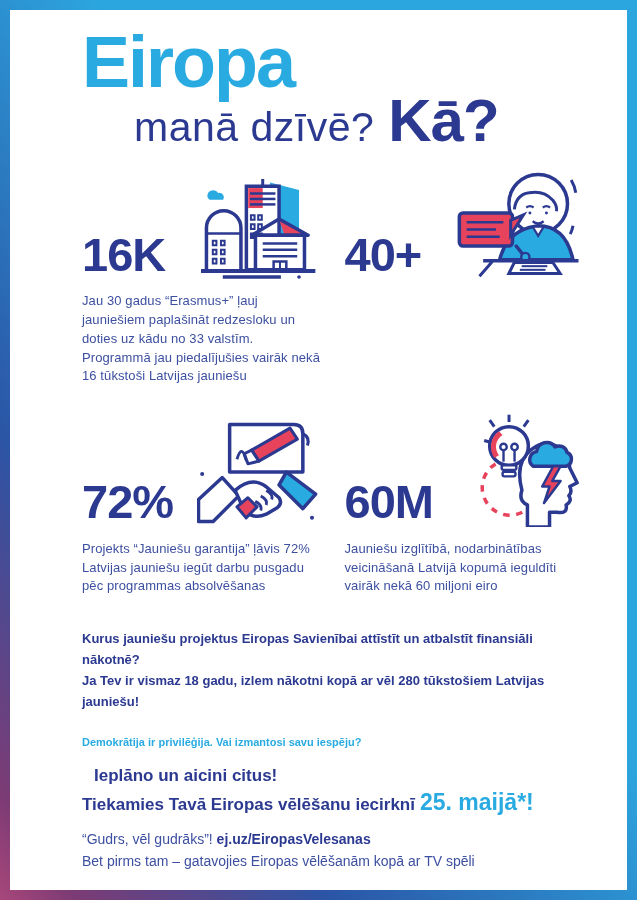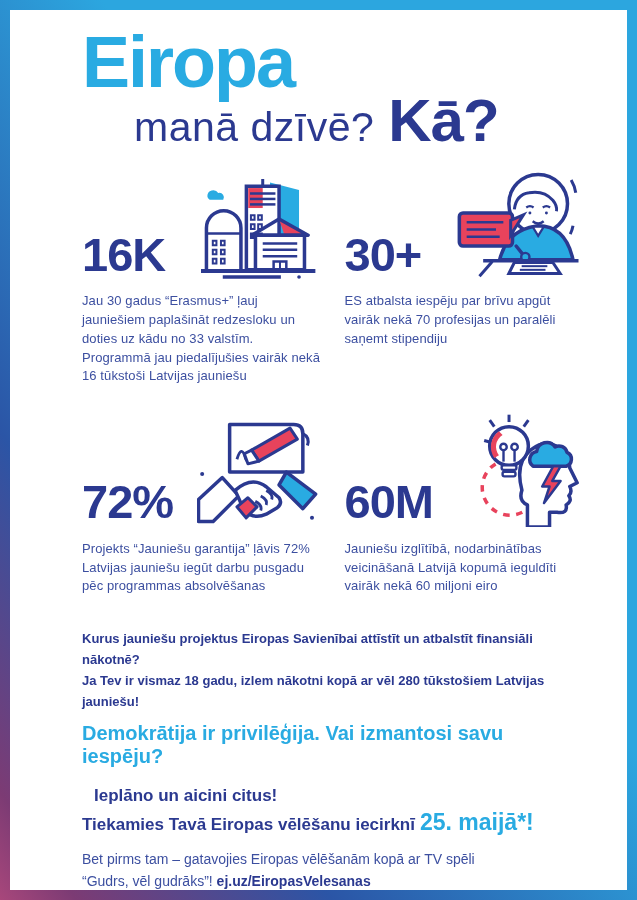--- a/index.html
+++ b/index.html
@@ -43,21 +43,21 @@
   }
   .stat-icon { margin-left:auto; margin-right:6px; }
   .stat-text {
     margin-top:9px; font-size:13px; line-height:1.44;
     color:#3C4FA0; font-weight:500; max-width:252px; letter-spacing:0.1px;
   }
   
   .cta { margin-top:20px; }
   .q-line { font-size:13px; font-weight:700; color:#2B3990; line-height:1.6; }
   .q-bold { font-weight:800; }
-  .democracy { margin-top:10px; font-size:20px; font-weight:800; color:#29ABE2; }
+  .democracy { margin-top:24px; font-size:11px; font-weight:800; color:#29ABE2; }
   .plan { margin-top:15px; font-size:17px; font-weight:800; color:#2B3990; line-height:1.5;margin-left:12px; }
   .meet { font-size:17px; font-weight:800; color:#2B3990; }
   .meet-date { font-size:23px; font-weight:800; color:#29ABE2; margin-left:5px; }
   .tv { margin-top:12px; font-size:14px; font-weight:500; color:#3C4FA0; line-height:1.6; }
   .tv-link { font-weight:800; color:#2B3990; }
   svg * { vector-effect:non-scaling-stroke; }
 </style>
 </head>
 <body>
 
@@ -117,21 +117,21 @@
             <line x1="24" y1="110" x2="88" y2="110" stroke="#2B3990" stroke-width="3.5"></line>
             <circle cx="108" cy="110" r="2" fill="#2B3990"></circle>
           </svg>
         </span>
       </div>
       <p class="stat-text">Jau 30 gadus “Erasmus+” ļauj jauniešiem paplašināt redzesloku un doties uz kādu no 33 valstīm. Programmā jau piedalījušies vairāk nekā 16 tūkstoši Latvijas jauniešu</p>
     </div>
 
     <div class="stat">
       <div class="stat-top">
-        <div class="stat-number">30+</div>
+        <div class="stat-number">40+</div>
         <span class="stat-icon">
           <svg width="126" height="110" viewBox="0 0 132 120">
             <circle cx="88" cy="38" r="32" fill="#fff" stroke="#2B3990" stroke-width="3.5"></circle>
             <path d="M62 44 q2 -16 16 -18 q16 -3 26 8 q5 6 4 12" fill="none" stroke="#2B3990" stroke-width="3"></path>
             <path d="M75 42 q4 -3 8 0" fill="none" stroke="#2B3990" stroke-width="2.2"></path>
             <path d="M93 42 q4 -3 8 0" fill="none" stroke="#2B3990" stroke-width="2.2"></path>
             <circle cx="79" cy="48" r="1.6" fill="#2B3990"></circle>
             <circle cx="97" cy="48" r="1.6" fill="#2B3990"></circle>
             <path d="M82 57 q6 5 12 0" fill="none" stroke="#2B3990" stroke-width="2.4"></path>
             <path d="M124 12 a38 38 0 0 1 5 14" fill="none" stroke="#2B3990" stroke-width="3"></path>
@@ -146,21 +146,20 @@
             <line x1="28" y1="100" x2="132" y2="100" stroke="#2B3990" stroke-width="3.5"></line>
             <line x1="38" y1="101" x2="24" y2="117" stroke="#2B3990" stroke-width="3"></line>
             <rect x="2" y="48" width="58" height="36" rx="4" fill="#E8435C" stroke="#2B3990" stroke-width="3.5"></rect>
             <polygon points="58,56 72,50 58,72" fill="#E8435C" stroke="#2B3990" stroke-width="3"></polygon>
             <line x1="10" y1="58" x2="50" y2="58" stroke="#2B3990" stroke-width="2.5"></line>
             <line x1="10" y1="66" x2="42" y2="66" stroke="#2B3990" stroke-width="2.5"></line>
             <line x1="10" y1="74" x2="46" y2="74" stroke="#2B3990" stroke-width="2.5"></line>
           </svg>
         </span>
       </div>
-      <p class="stat-text">ES atbalsta iespēju par brīvu apgūt vairāk nekā 70 profesijas un paralēli saņemt stipendiju</p>
     </div>
 
     <div class="stat">
       <div class="stat-top">
         <div class="stat-number">72%</div>
         <span class="stat-icon">
           <svg width="122" height="108" viewBox="0 0 130 118">
             <path d="M34 6 H104 Q114 6 114 16 L114 58 H34 Z" fill="#fff" stroke="#2B3990" stroke-width="3.5" stroke-linejoin="round"></path>
             <path d="M114 16 Q122 20 119 29" fill="none" stroke="#2B3990" stroke-width="3"></path>
             <path d="M42 44 q5 -16 9 -2 q3 9 6 -5 q3 11 6 1 q4 7 9 1" fill="none" stroke="#2B3990" stroke-width="2.8"></path>
@@ -216,21 +215,21 @@
     </div>
 
     <div class="democracy">Demokrātija ir privilēģija. Vai izmantosi savu iespēju?</div>
 
     <div class="plan">Ieplāno un aicini citus!</div>
     <div class="meet">
       <span>Tiekamies Tavā Eiropas vēlēšanu iecirknī</span><span class="meet-date">25. maijā*!</span>
     </div>
 
     <div class="tv">
-      <div>Bet pirms tam – gatavojies Eiropas vēlēšanām kopā ar TV spēli</div>
       <div>
         <span>“Gudrs, vēl gudrāks”! </span><span class="tv-link">ej.uz/EiropasVelesanas</span>
       </div>
+      <div>Bet pirms tam – gatavojies Eiropas vēlēšanām kopā ar TV spēli</div>
     </div>
 
   </section>
 
 </div>
 
 </body></html>

